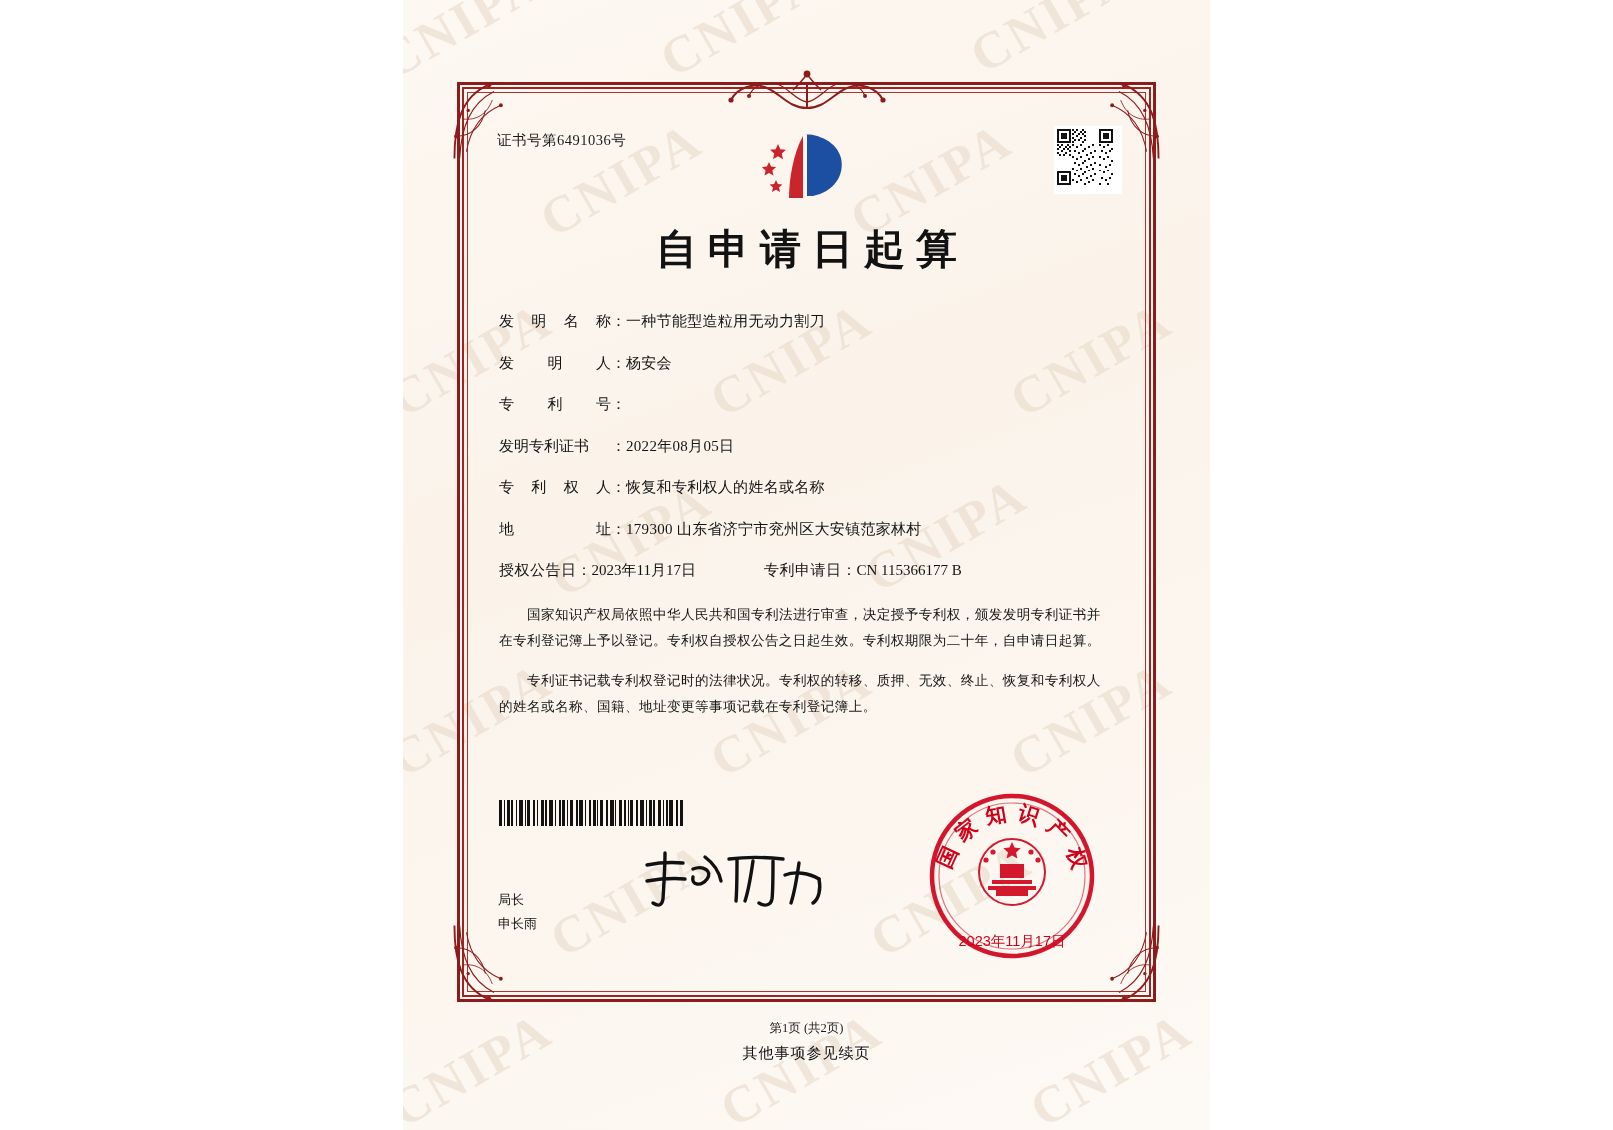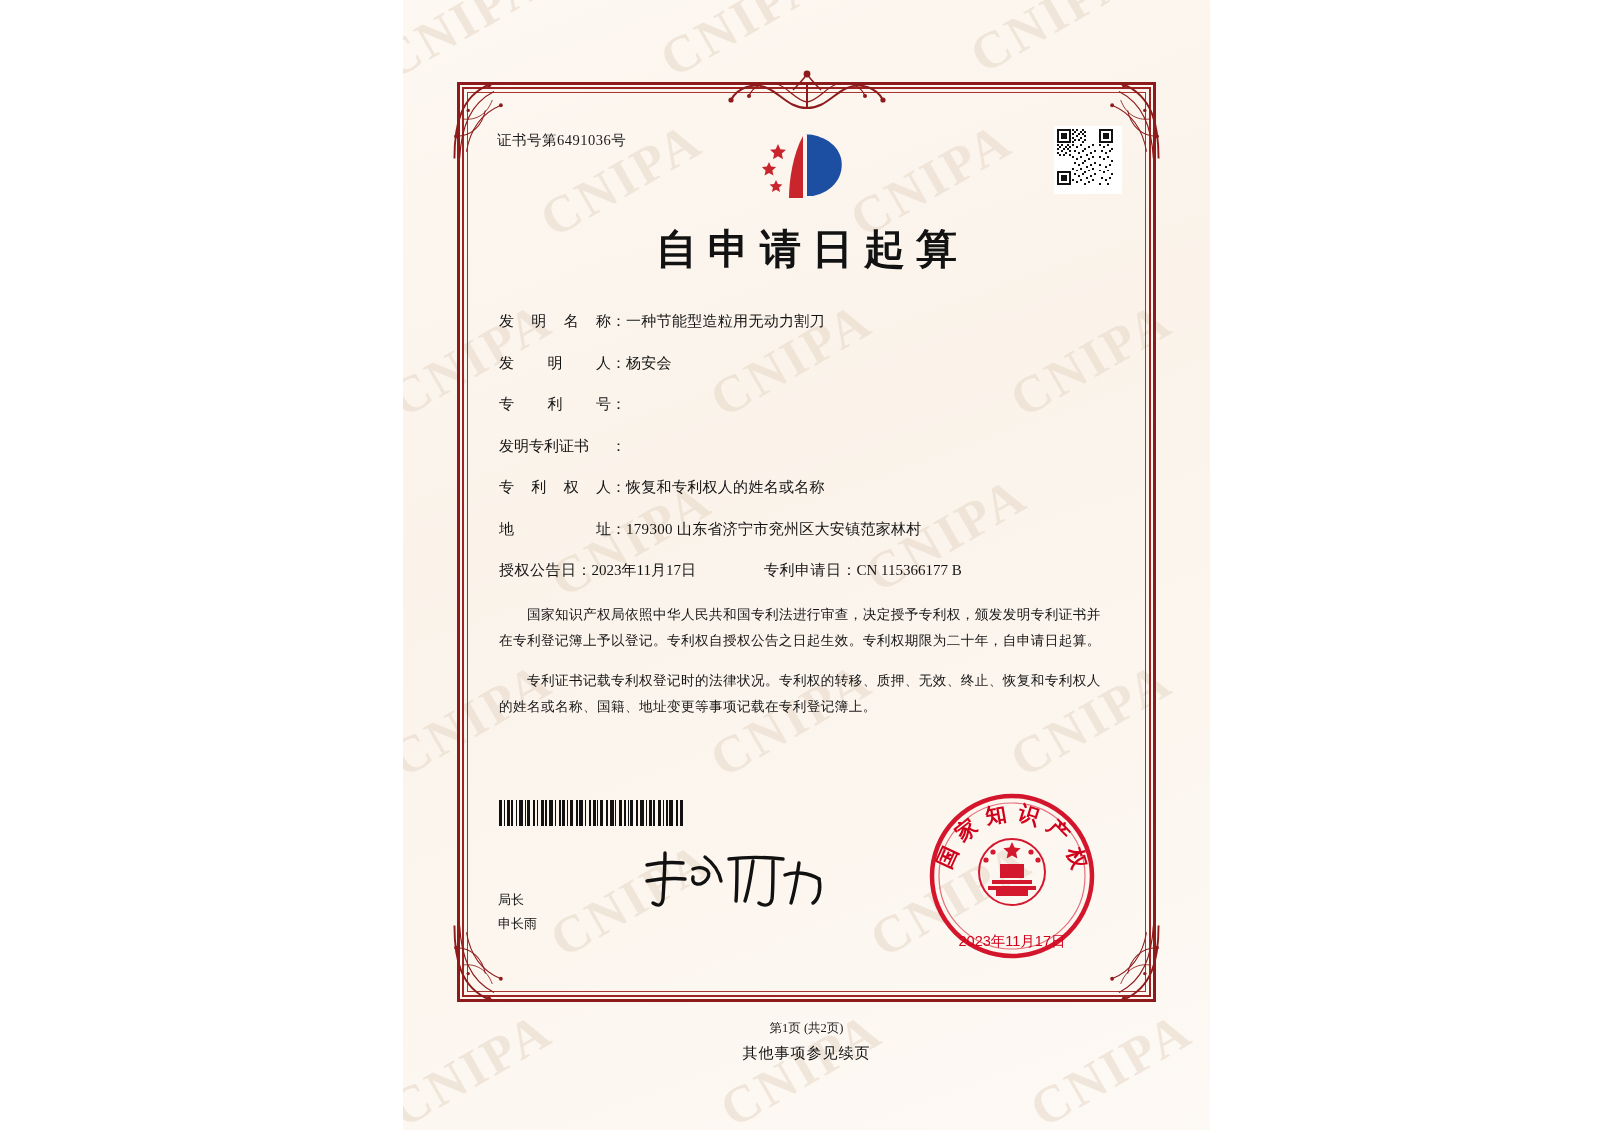--- a/index.html
+++ b/index.html
@@ -525,20 +525,21 @@
           <span>专</span>
             <span>利</span>
             <span>号</span>
         </span>
         <span>：</span>
       </div>
 
       <div class="field">
         <span class="lbl">发明专利证书</span>
         <span>：</span>
+        <span class="val">2022年08月05日</span>
       </div>
 
       <div class="field">
         <span class="lbl">
           <span>专</span>
             <span>利</span>
             <span>权</span>
             <span>人</span>
         </span>
         <span>：</span>

